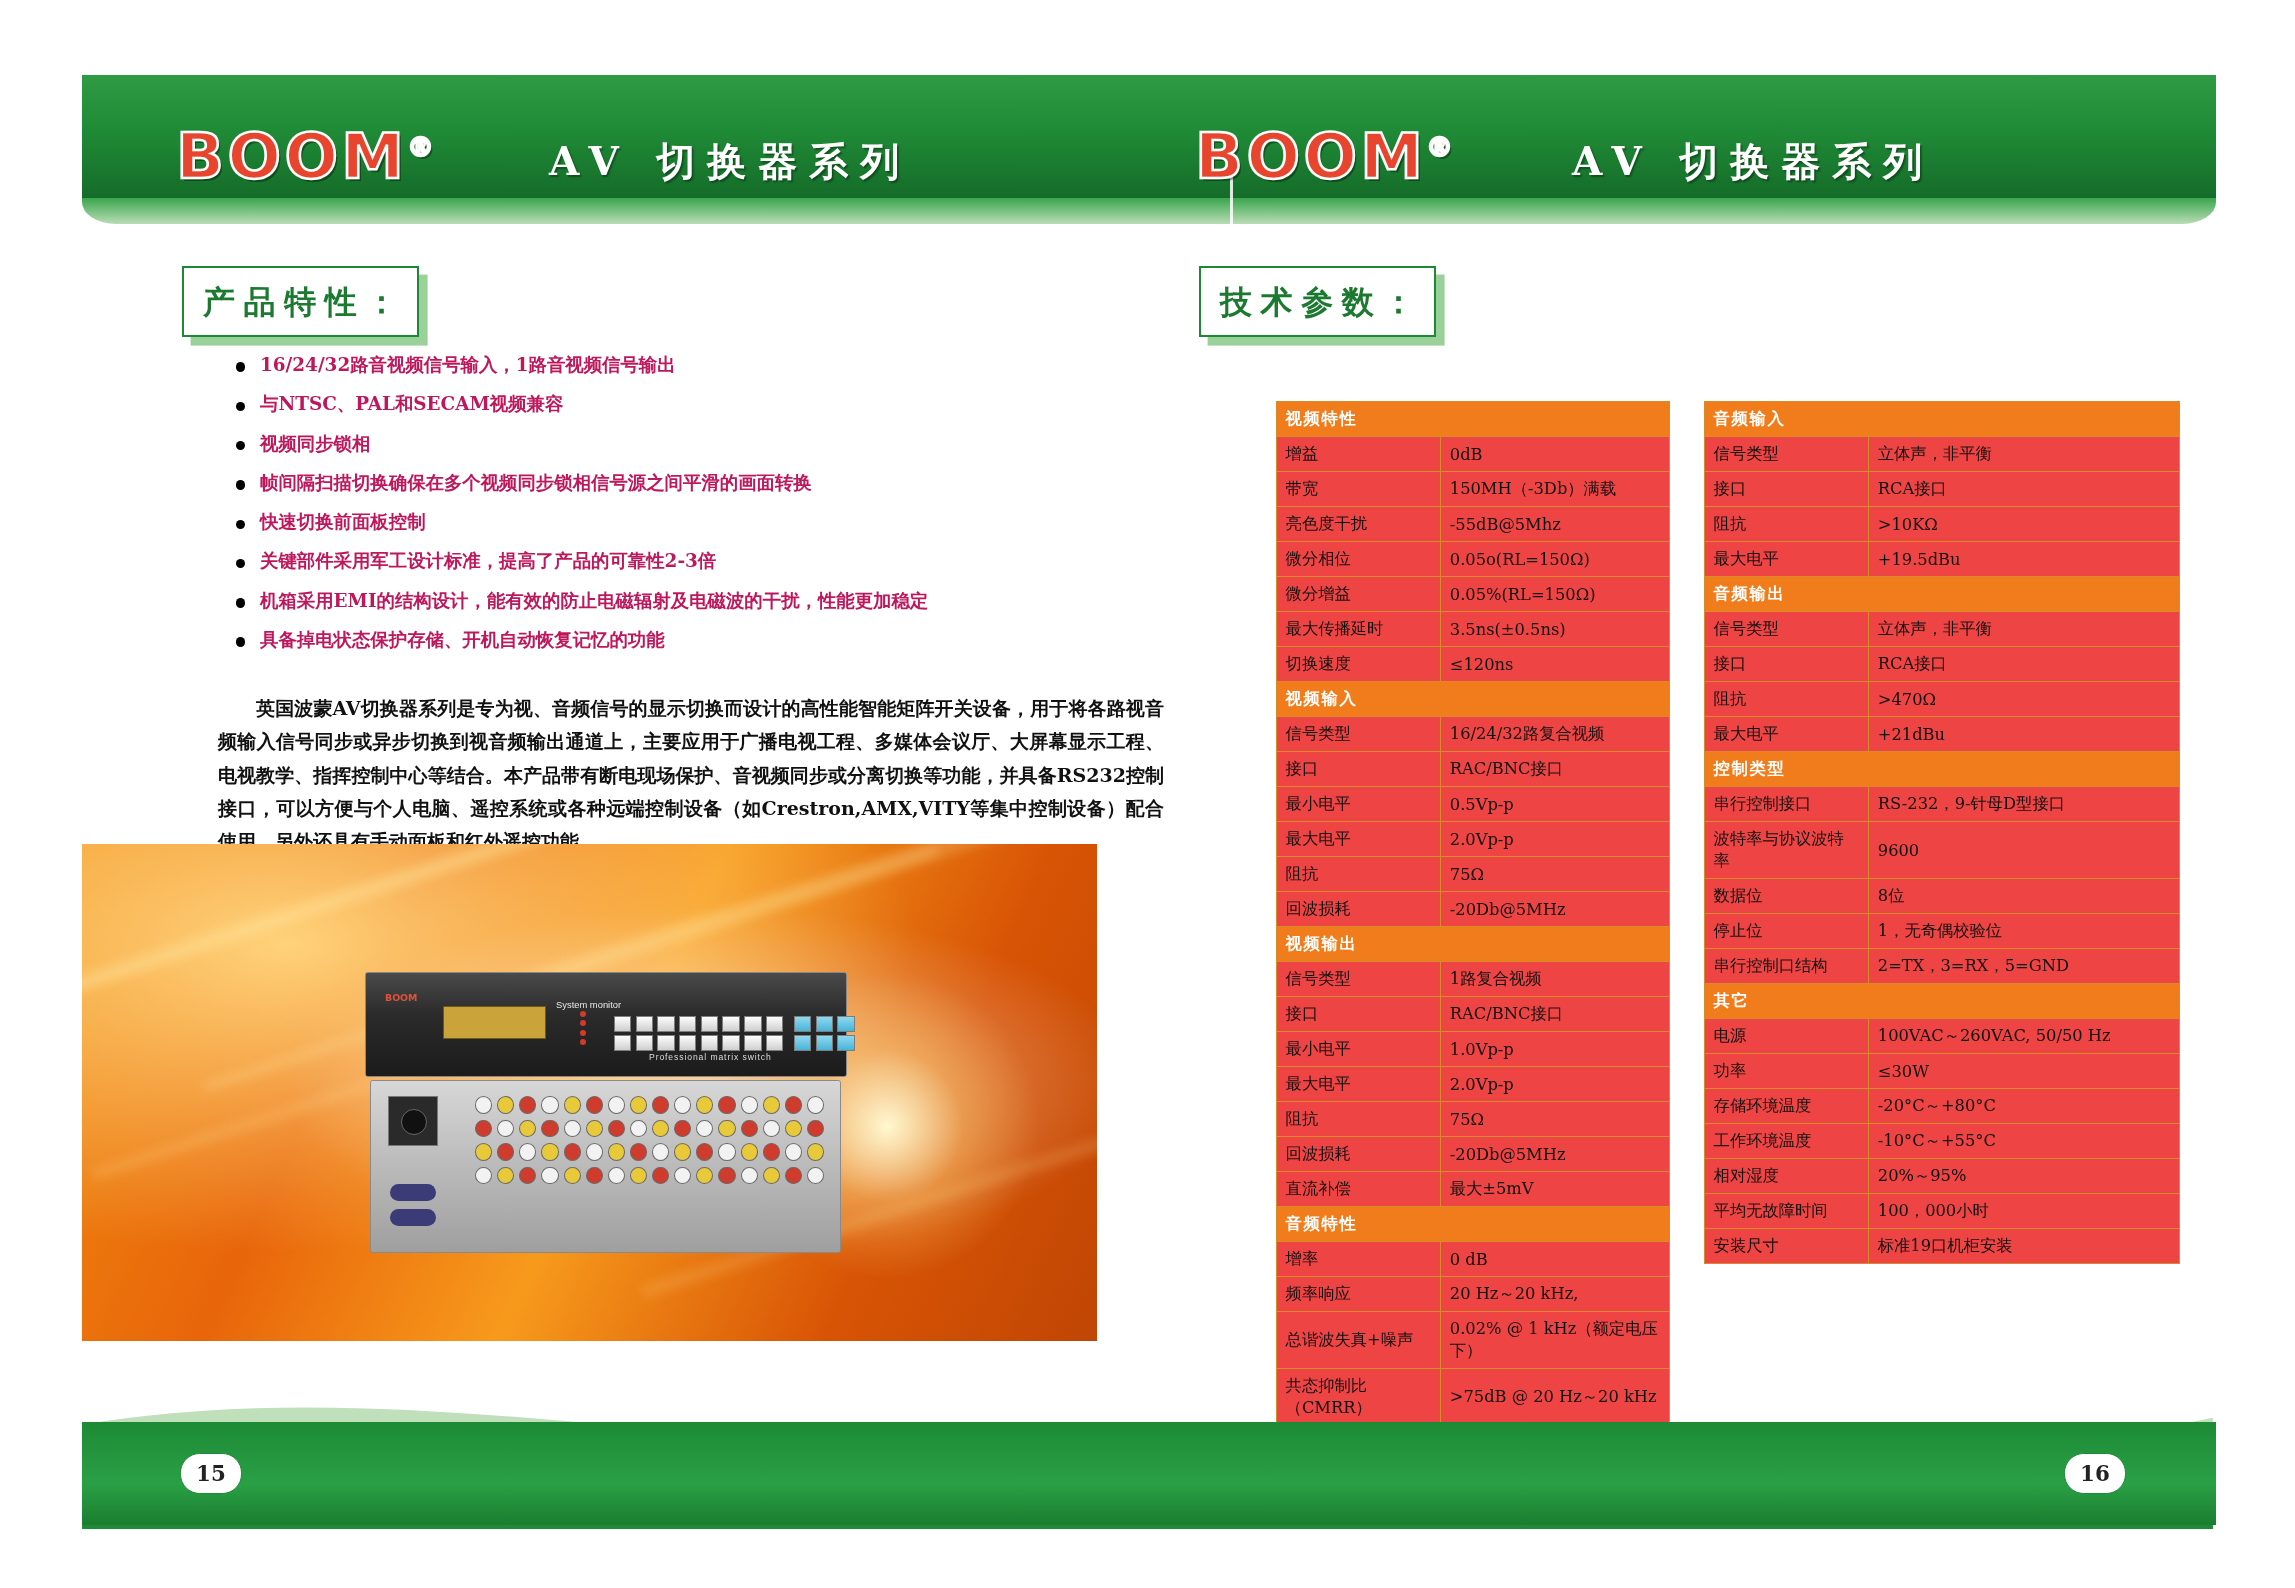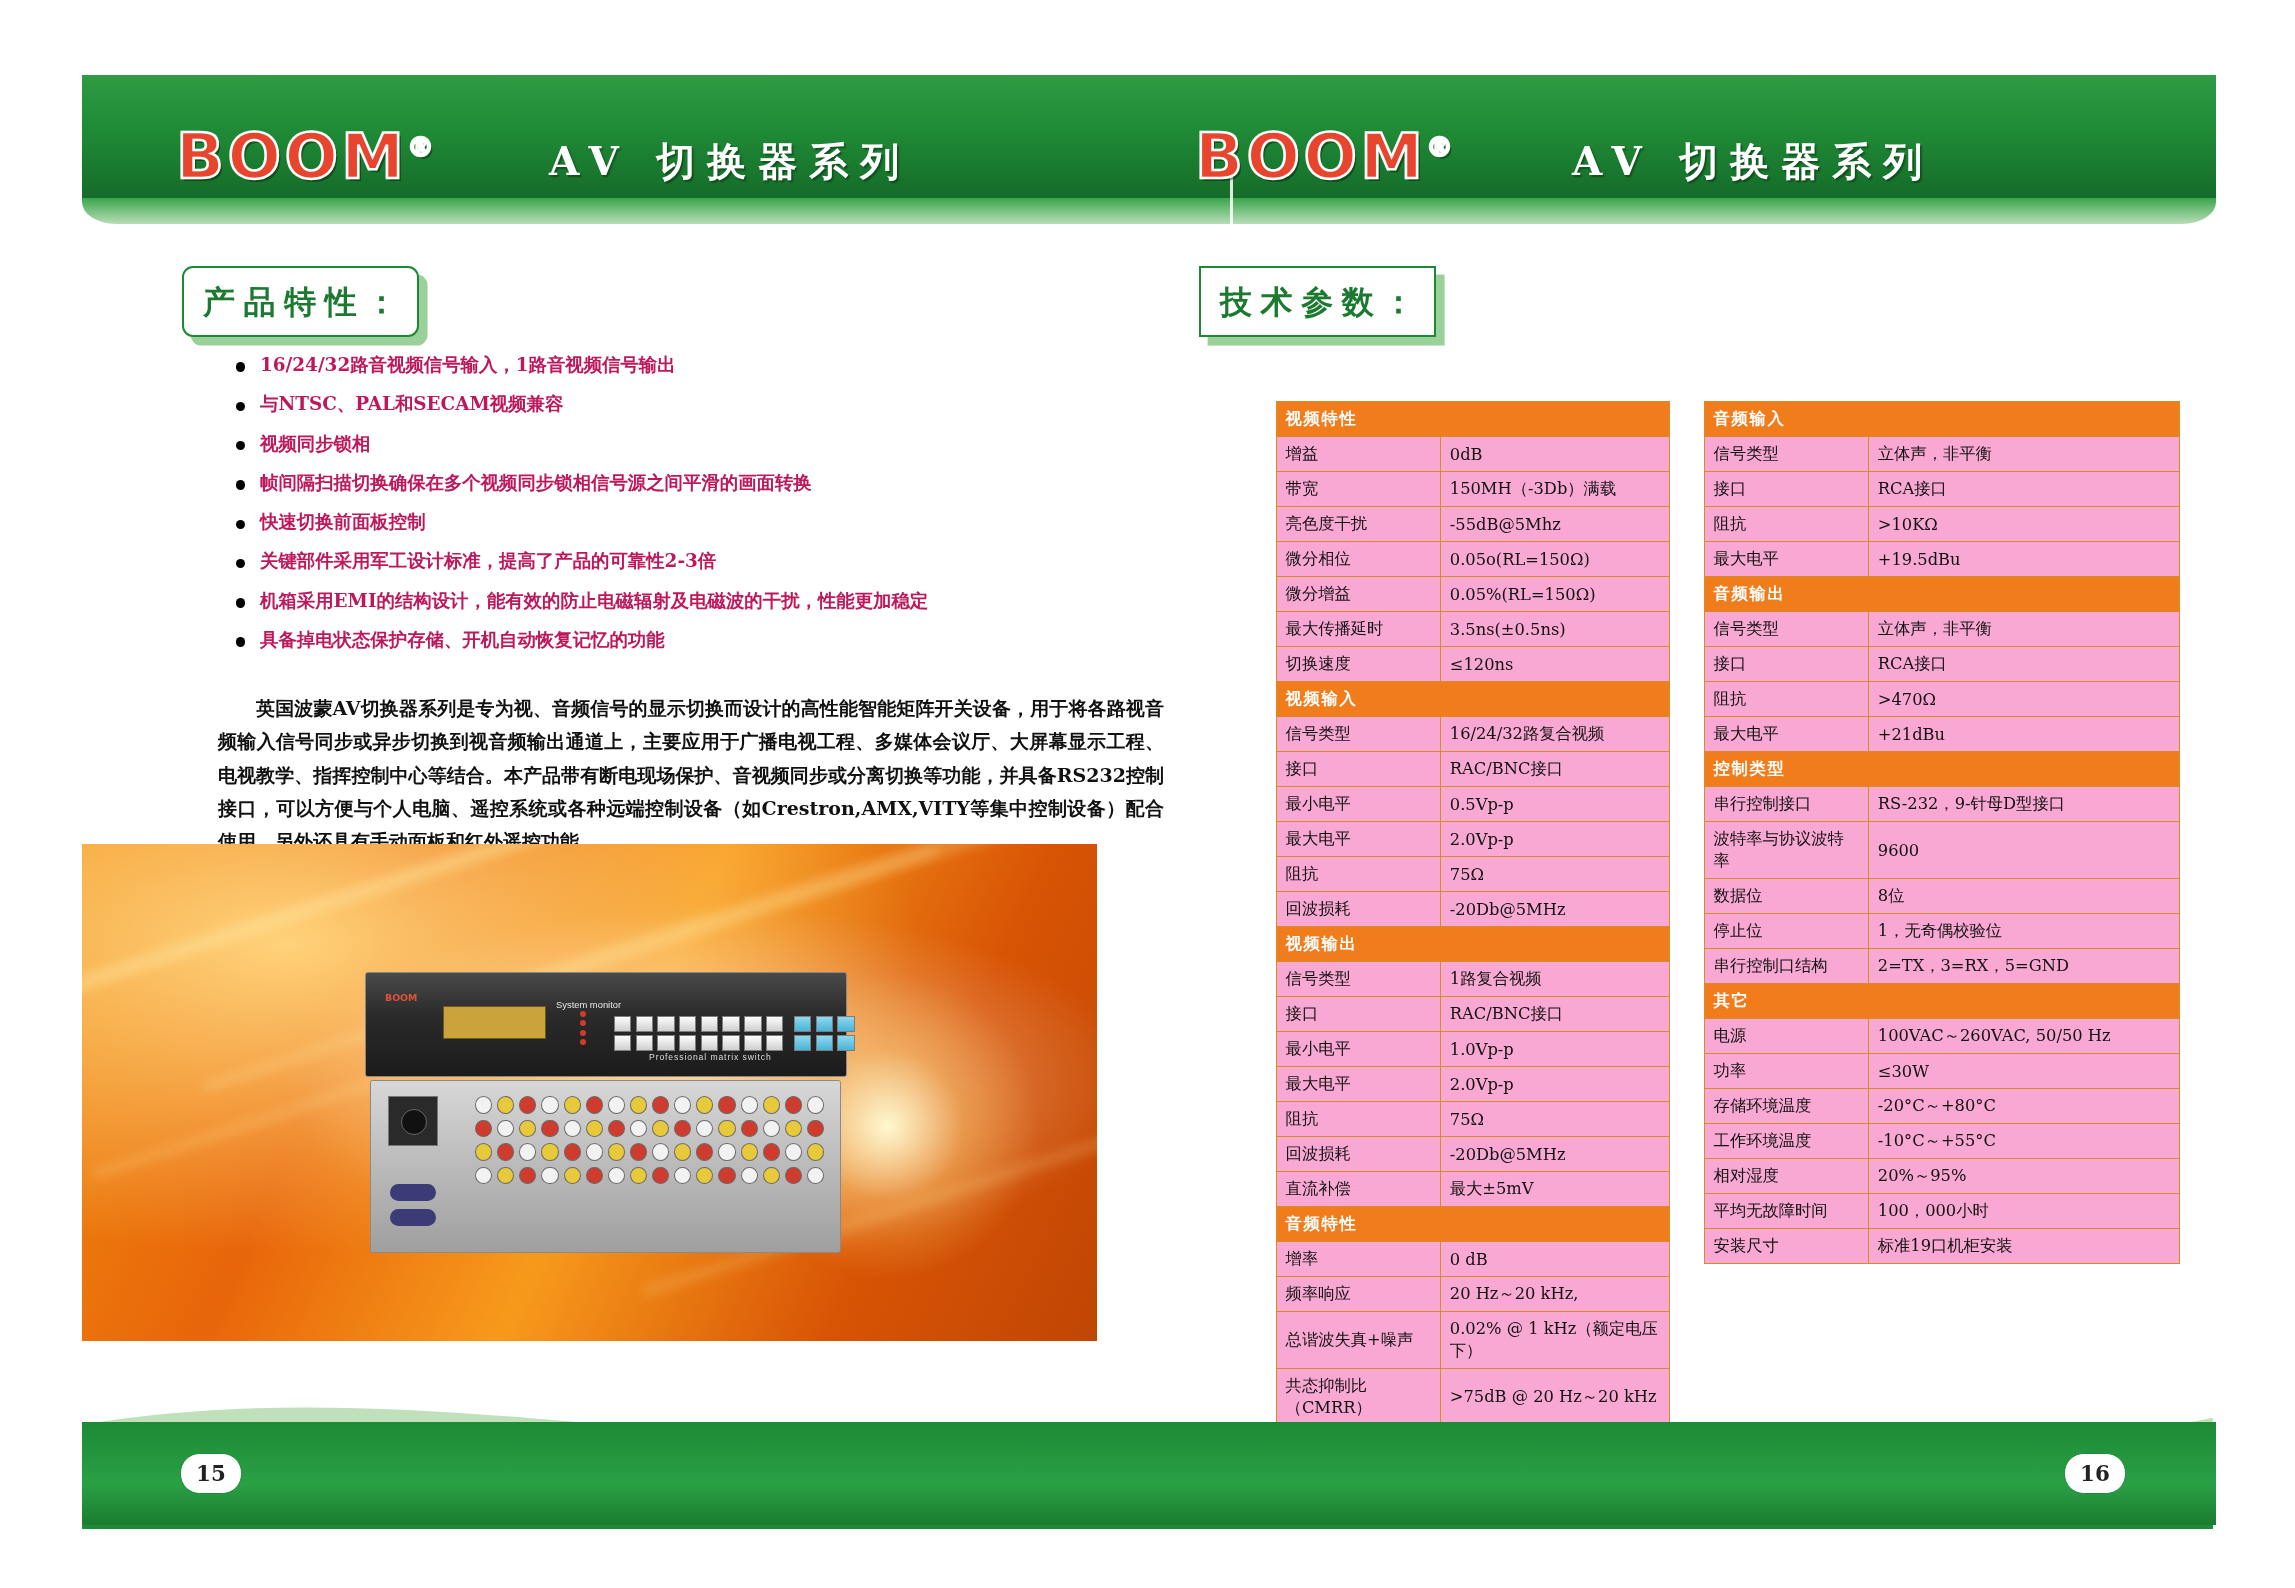--- a/index.html
+++ b/index.html
@@ -45,21 +45,21 @@
 
   
   .plate{
     position:absolute;background:#ffffff;border:2.6px solid #1c8a35;
     box-shadow:8.6px 8.6px 0 #9ad09a;
   }
   .plate .ptxt{
     font-family:"DejaVu Serif", serif;font-weight:bold;color:#1c7a30;
     font-size:32px;letter-spacing:8.6px;
   }
-  .plate1{left:182px;top:266px;width:233px;height:67px;border-radius:11px;}
+  .plate1{left:182px;top:266px;width:233px;height:67px;}
   .plate2{left:1199px;top:266px;width:233px;height:67px;}
   .plate .ptxt{display:block;padding:13px 0 0 19px;}
 
   
   .bullets{position:absolute;left:231px;top:375px;width:891px;}
   .bullet{
     position:relative;padding-left:29px;margin-bottom:16.3px;
     font-family:"DejaVu Serif", serif;font-weight:bold;font-size:18.4px;color:#be185d;
     line-height:1.25;
   }
@@ -126,21 +126,21 @@
   .jr{background:#cf3b2c;}
   .psu{position:absolute;left:17px;top:15.4px;width:48px;height:48px;background:#2a2a2a;border:1.7px solid #777;}
   .psu:after{content:"";position:absolute;left:12px;top:12px;width:24px;height:24px;border-radius:50%;background:#111;border:1.7px solid #666;}
   .dport{position:absolute;left:19px;top:103px;width:46px;height:17px;background:#3b3b77;border-radius:8.6px;}
   .dport2{position:absolute;left:19px;top:128px;width:46px;height:17px;background:#3b3b77;border-radius:8.6px;}
 
   
   table.spec{
     position:absolute;border-collapse:collapse;
     font-family:"DejaVu Serif", serif;font-size:16.3px;color:#111;
-    background:#f9a8d4;
+    background:#ef4444;
   }
   table.spec td{
     border:0.9px solid #d88b2b;padding:6px 8.6px;vertical-align:middle;
   }
   table.spec td.lab{width:146px;}
   table.spec tr.hdr td{
     background:#f07c1b;color:#ffffff;font-weight:bold;border:0.9px solid #d88b2b;
     letter-spacing:1.7px;
   }
   .tblA{left:1276px;top:401px;width:394px;}

